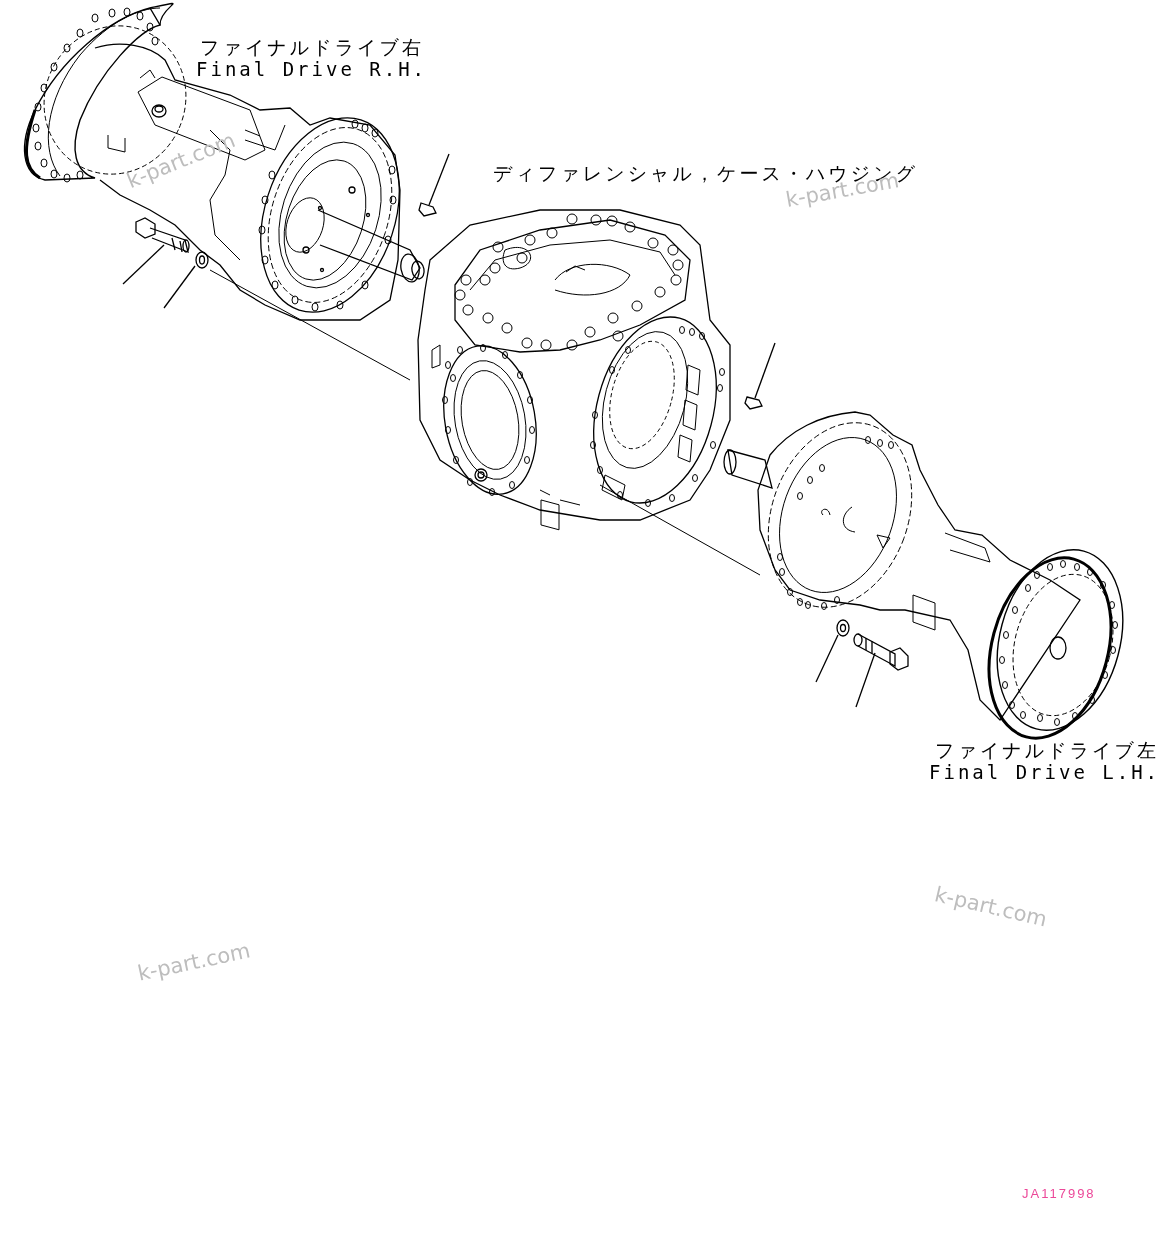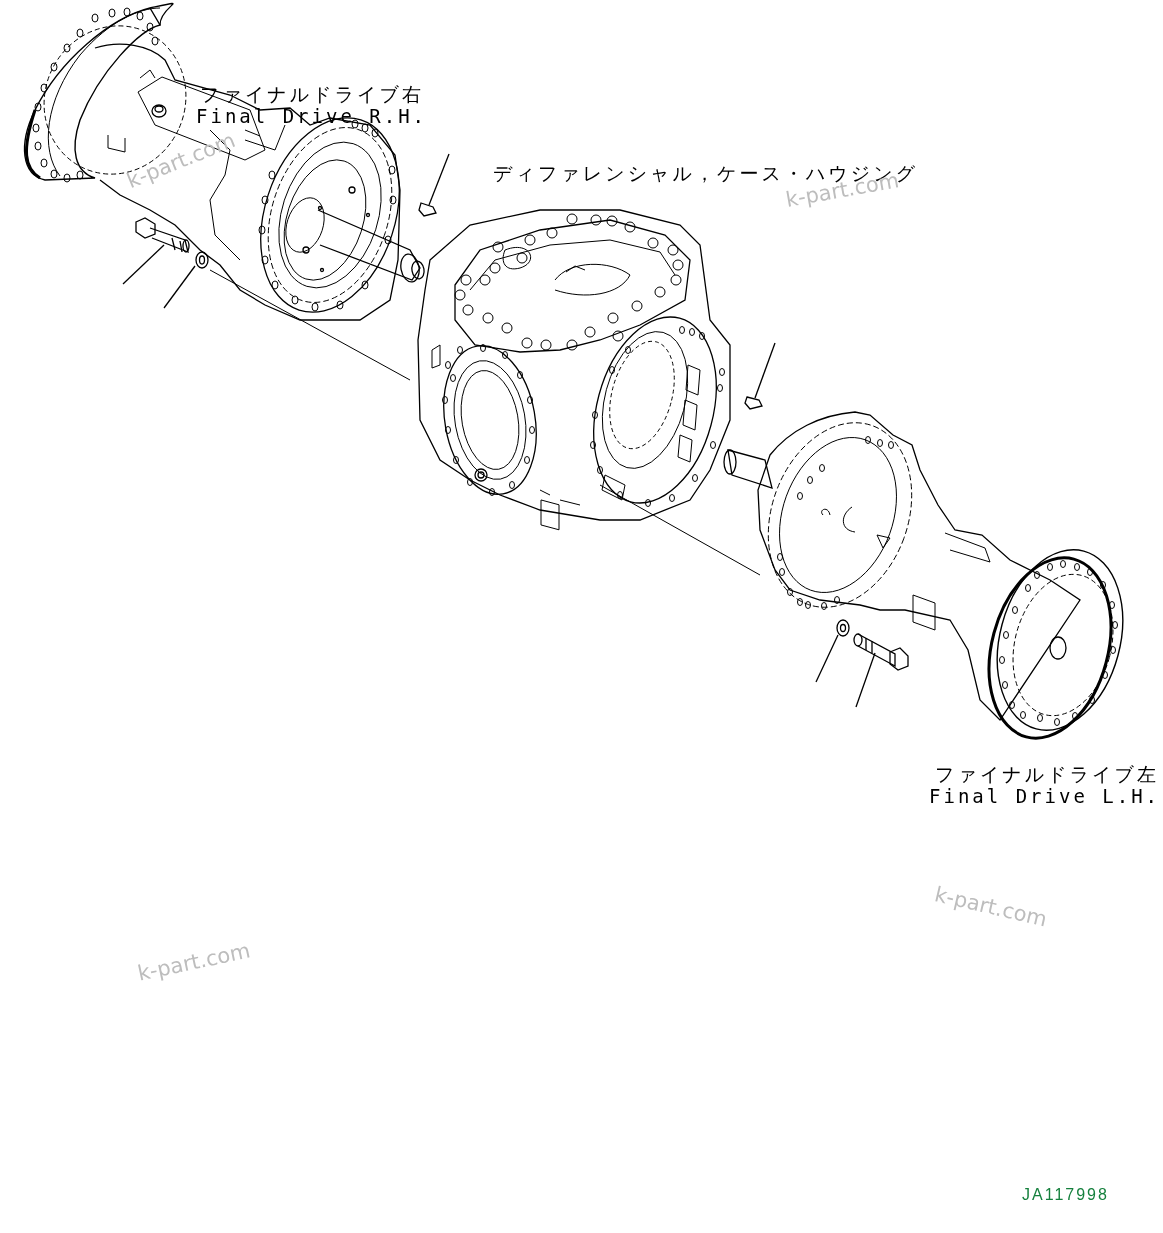--- a/index.html
+++ b/index.html
@@ -1,21 +1,21 @@
 <!DOCTYPE html>
 <html><head>
 <meta charset="utf-8">
 <style>
   html, body { margin:0; padding:0; background:#ffffff; }
   body { width:1163px; height:1233px; position:relative; overflow:hidden; font-family:"DejaVu Sans Mono", monospace; }
   #drawing { position:absolute; left:0; top:0; width:1163px; height:1233px; }
   .label { position:absolute; color:#000; font-family:"DejaVu Sans Mono", monospace; font-size:19px; line-height:22px; letter-spacing:3px; white-space:nowrap; }
   .label div { text-align:left; }
   .watermark { position:absolute; color:#bdbdbd; font-family:"DejaVu Sans", sans-serif; font-size:21px; white-space:nowrap; transform-origin:left center; }
-  .drawing-id { position:absolute; font-family:"Liberation Sans", sans-serif; font-size:16px; letter-spacing:2px; color:#15803d; }
+  .drawing-id { position:absolute; font-family:"Liberation Sans", sans-serif; font-size:13px; letter-spacing:2px; color:#ec4899; }
   svg line, svg path, svg ellipse, svg rect, svg polyline, svg circle { vector-effect:non-scaling-stroke; }
 </style>
 </head>
 <body>
 
 <svg id="drawing" viewBox="0 0 1163 1233" xmlns="http://www.w3.org/2000/svg" fill="none" stroke="#000" stroke-width="1.3">
 
   <g>
 
     <path d="M150,8 C110,18 60,60 35,110 C18,145 22,175 45,180 L95,178 C75,172 70,150 80,120 C100,70 140,30 160,25 Z" stroke-width="1.4"></path>
@@ -273,30 +273,30 @@
   </g>
 
   <g stroke-width="1">
     <line x1="210" y1="270" x2="410" y2="380"></line>
     <line x1="600" y1="485" x2="760" y2="575"></line>
     <line x1="245" y1="130" x2="260" y2="136"></line>
   </g>
 </svg>
 
 <div class="label" style="left:196px; top:36px;">
-  <div style="padding-left:4px;margin-top:47px;">ファイナルドライブ右</div>
+  <div style="padding-left:4px;">ファイナルドライブ右</div>
   <div>Final Drive R.H.</div>
 </div>
 
 <div class="label" style="left:489px; top:162px;">
   <div style="padding-left:4px;">ディファレンシャル，ケース・ハウジング</div>
 </div>
 
 <div class="label" style="left:929px; top:739px;">
-  <div style="padding-left:6px;margin-top:24px;">ファイナルドライブ左</div>
+  <div style="padding-left:6px;">ファイナルドライブ左</div>
   <div>Final Drive L.H.</div>
 </div>
 
 <div class="watermark" style="left:128px; top:170px; transform:rotate(-22deg);">k-part.com</div>
 <div class="watermark" style="left:786px; top:188px; transform:rotate(-10deg);">k-part.com</div>
 <div class="watermark" style="left:138px; top:962px; transform:rotate(-12deg);">k-part.com</div>
 <div class="watermark" style="left:935px; top:882px; transform:rotate(13deg);">k-part.com</div>
 
 <div class="drawing-id" style="left:1022px; top:1186px;">JA117998</div>
 

